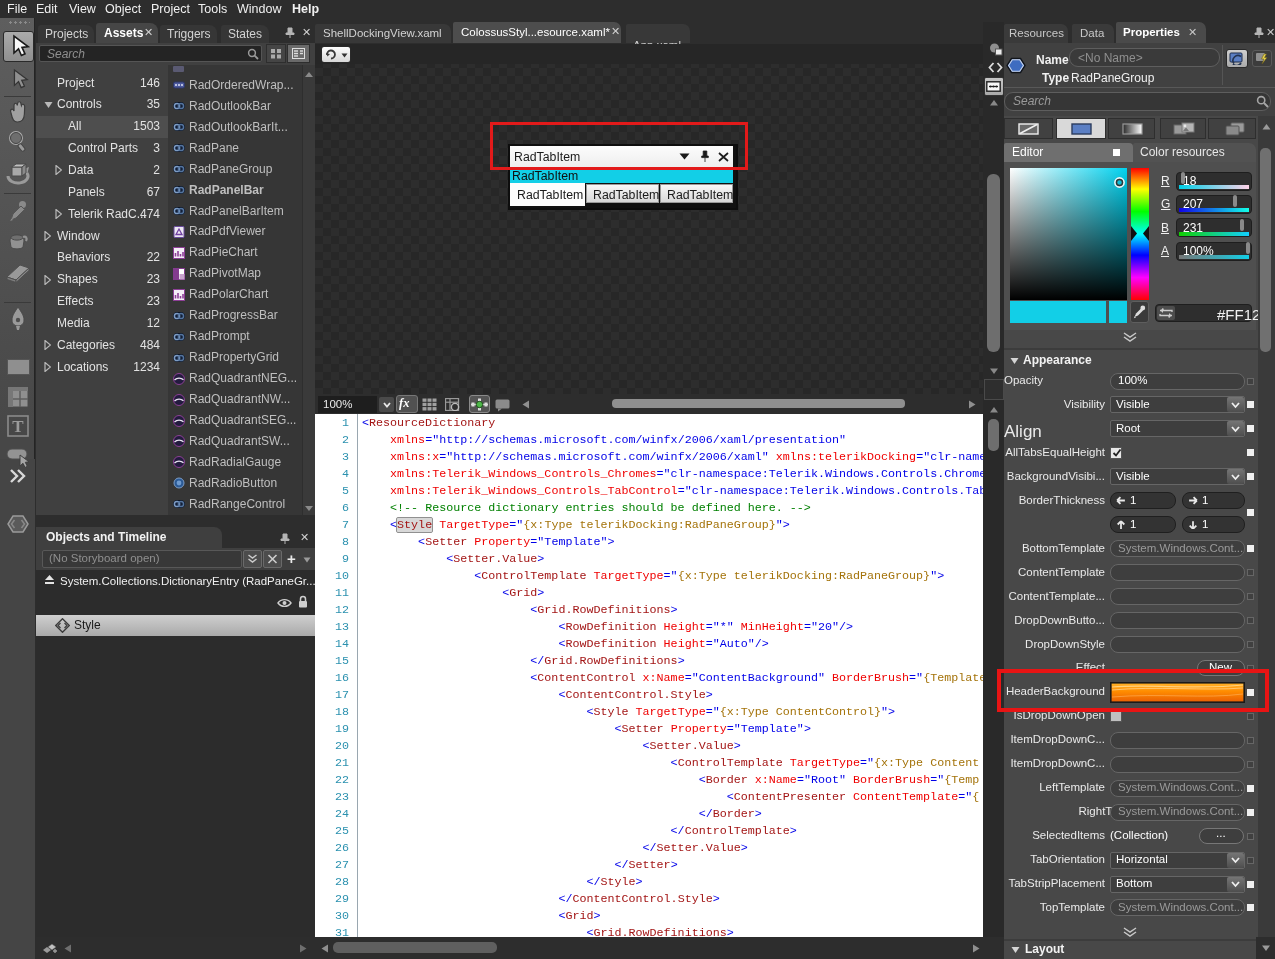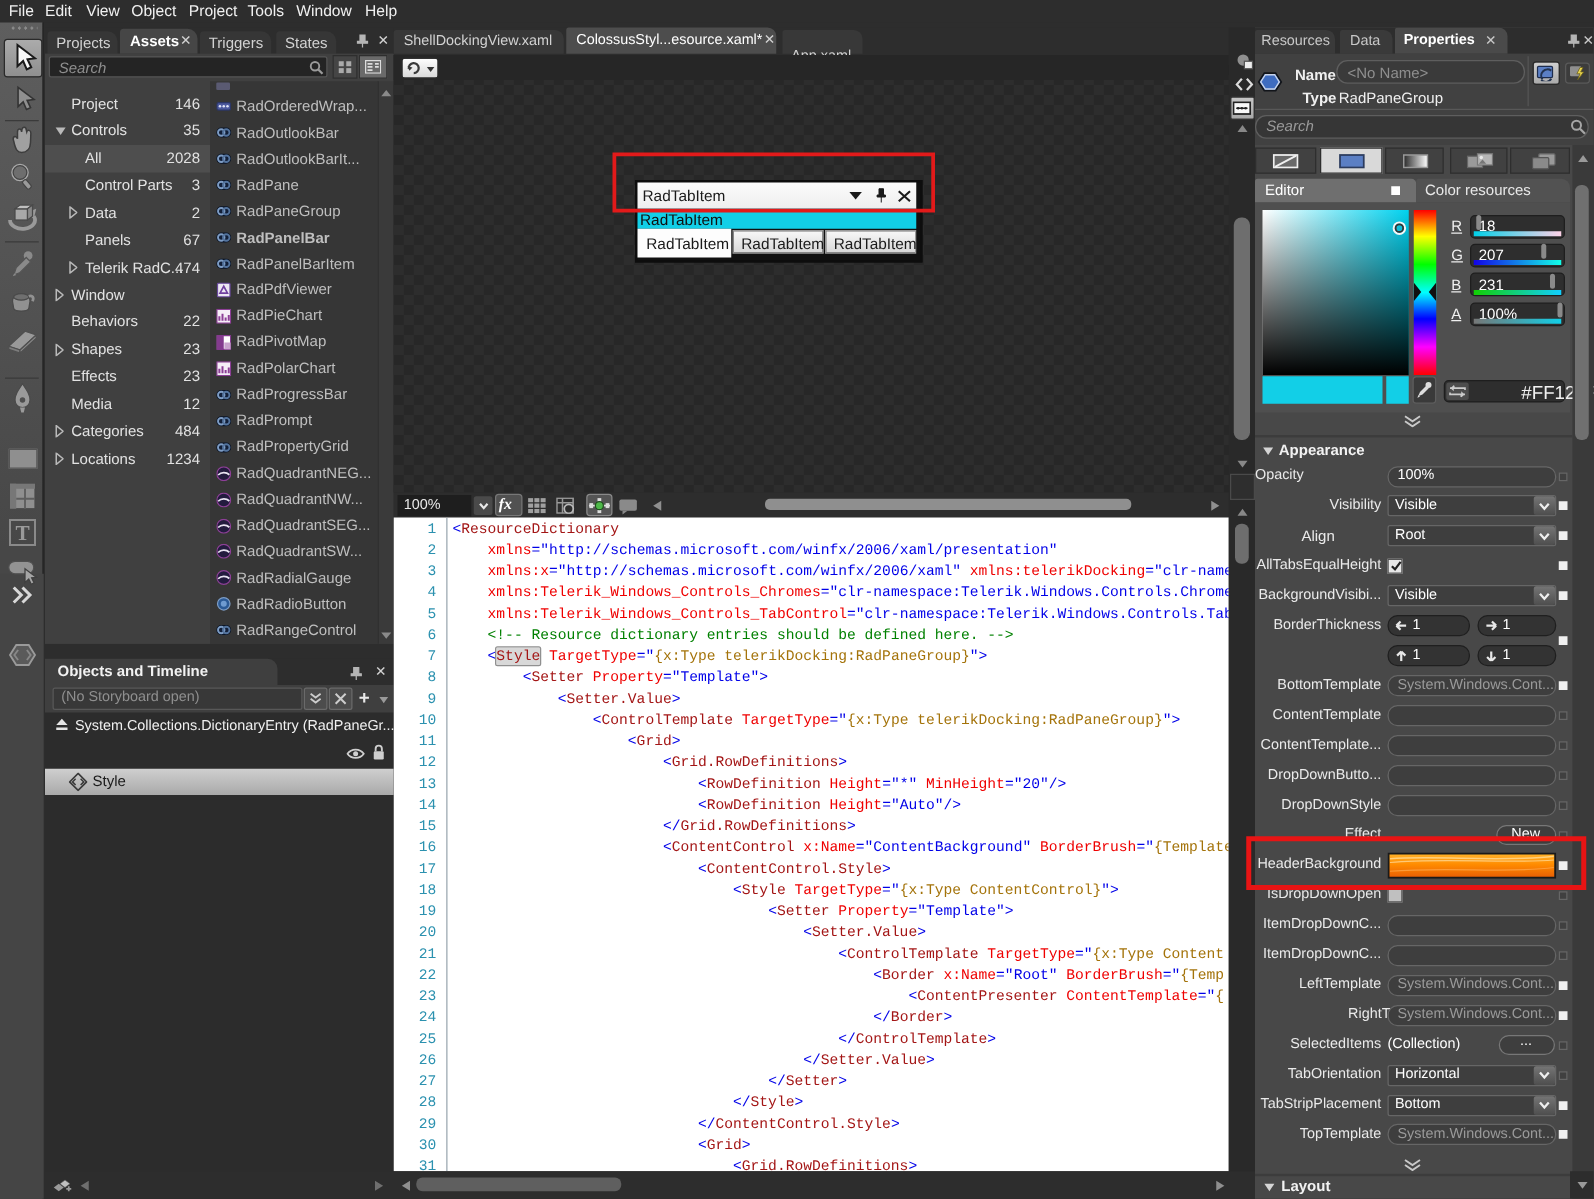--- a/index.html
+++ b/index.html
@@ -23,21 +23,21 @@
 <div id="root">
 
 <div class="ab" style="left:0;top:0;width:1275px;height:18px;background:#2d2d2d;"></div>
 <div class="ab menu" style="left:7px;top:2px;">File</div>
 <div class="ab menu" style="left:36px;top:2px;">Edit</div>
 <div class="ab menu" style="left:69px;top:2px;">View</div>
 <div class="ab menu" style="left:105px;top:2px;">Object</div>
 <div class="ab menu" style="left:151px;top:2px;">Project</div>
 <div class="ab menu" style="left:198px;top:2px;">Tools</div>
 <div class="ab menu" style="left:237px;top:2px;">Window</div>
-<div class="ab menu" style="left:292px;top:2px;">Help</div>
+<div class="ab menu" style="left:292px;top:2px;font-weight:bold;">Help</div>
 
 <div class="ab" id="toolbar" style="left:0;top:18px;width:35px;height:941px;background:linear-gradient(#5e5e5e,#474747 420px,#474747);border-right:1px solid #242424;box-sizing:border-box;"></div>
 <div class="ab" style="left:0;top:459px;width:35px;height:500px;background:#454545;"></div>
 <div class="ab" style="left:8px;top:21px;width:22px;height:3px;background:radial-gradient(circle 1.3px,#8a8a8a 1.2px,transparent 1.3px);background-size:5px 3px;"></div>
 <div id="tools" class="ab" style="left:0;top:18px;width:35px;height:941px;">
 
  <div class="ab" style="left:3px;top:13px;width:29px;height:29px;background:linear-gradient(#ababab,#8f8f8f);border:1px solid #2a2a2a;border-radius:3px;"></div>
  <svg class="ab" style="left:8px;top:16px;" width="22" height="24" viewBox="0 0 22 24">
    <path d="M6 2 L6 19 L10.5 14.8 L13.4 21.5 L17 19.8 L14 13.4 L20 12.6 Z" fill="#f8f8f8" stroke="#1a1a1a" stroke-width="1.6"></path>
  </svg>
@@ -201,21 +201,21 @@
  <div id="tree" class="ab" style="left:0;top:22px;width:132px;height:450px;background:#404040;color:#e2e2e2;font-size:12px;">
   <div class="ab tx" style="left:21px;top:10.5px;">Project</div>
   <div class="ab" style="left:64px;top:10.5px;width:60px;text-align:right;">146</div>
   <svg class="ab" style="left:8px;top:36.3px" width="9" height="8" viewBox="0 0 9 8">
           <path d="M0.5 1 L8.5 1 L4.5 7 Z" fill="#b9b9b9"></path>
         </svg>
   <div class="ab tx" style="left:21px;top:32.3px;">Controls</div>
   <div class="ab" style="left:64px;top:32.3px;width:60px;text-align:right;">35</div>
   <div class="ab" style="left:0;top:51.0px;width:132px;height:21.8px;background:#4e4e4e;"></div>
   <div class="ab tx" style="left:32px;top:54.2px;">All</div>
-  <div class="ab" style="left:64px;top:54.2px;width:60px;text-align:right;">2028</div>
+  <div class="ab" style="left:64px;top:54.2px;width:60px;text-align:right;">1503</div>
   <div class="ab tx" style="left:32px;top:76.1px;">Control Parts</div>
   <div class="ab" style="left:64px;top:76.1px;width:60px;text-align:right;">3</div>
   <svg class="ab" style="left:19px;top:100.4px" width="7" height="10" viewBox="0 0 7 10">
           <path d="M1 0.5 L6.5 5 L1 9.5 Z" fill="none" stroke="#b9b9b9" stroke-width="1.2"></path>
         </svg>
   <div class="ab tx" style="left:32px;top:97.9px;">Data</div>
   <div class="ab" style="left:64px;top:97.9px;width:60px;text-align:right;">2</div>
   <div class="ab tx" style="left:32px;top:119.8px;">Panels</div>
   <div class="ab" style="left:64px;top:119.8px;width:60px;text-align:right;">67</div>
   <svg class="ab" style="left:19px;top:144.1px" width="7" height="10" viewBox="0 0 7 10">
@@ -723,21 +723,21 @@
  <div class="ab" style="left:114px;top:352.0px;font-size:11.5px;color:#fff;white-space:nowrap;">100%</div>
  <div class="ab" style="left:243px;top:355.5px;width:7px;height:7px;box-sizing:border-box;background:#404040;border:1px solid #666;"></div>
  <div class="ab" style="left:0;top:375.9px;width:101px;text-align:right;font-size:11.5px;color:#eaeaea;white-space:nowrap;">Visibility</div>
  <div class="ab" style="left:106px;top:374.4px;width:135px;height:17px;background:#3e3e3e;border:1px solid #666;border-radius:2px;box-sizing:border-box;"></div>
  <div class="ab" style="left:112px;top:375.9px;font-size:11.5px;color:#fff;">Visible</div>
  <div class="ab" style="left:223px;top:375.4px;width:17px;height:15px;background:linear-gradient(#757575,#4e4e4e);border-radius:2px;"></div>
  <svg class="ab" style="left:227px;top:379.9px;" width="9" height="7" viewBox="0 0 9 7">
         <path d="M1 1 L4.5 5 L8 1" fill="none" stroke="#eee" stroke-width="1.8"></path>
       </svg>
  <div class="ab" style="left:243px;top:379.4px;width:7px;height:7px;box-sizing:border-box;background:#f0f0f0;"></div>
- <div class="ab" style="left:0;top:399.9px;width:101px;text-align:center;font-size:12px;color:#eaeaea;white-space:nowrap;">Align</div>
+ <div class="ab" style="left:0;top:399.9px;width:101px;text-align:left;font-size:17px;color:#eaeaea;white-space:nowrap;">Align</div>
  <div class="ab" style="left:106px;top:398.4px;width:135px;height:17px;background:#3e3e3e;border:1px solid #666;border-radius:2px;box-sizing:border-box;"></div>
  <div class="ab" style="left:112px;top:399.9px;font-size:11.5px;color:#fff;">Root</div>
  <div class="ab" style="left:223px;top:399.4px;width:17px;height:15px;background:linear-gradient(#757575,#4e4e4e);border-radius:2px;"></div>
  <svg class="ab" style="left:227px;top:403.9px;" width="9" height="7" viewBox="0 0 9 7">
         <path d="M1 1 L4.5 5 L8 1" fill="none" stroke="#eee" stroke-width="1.8"></path>
       </svg>
  <div class="ab" style="left:243px;top:403.4px;width:7px;height:7px;box-sizing:border-box;background:#f0f0f0;"></div>
  <div class="ab" style="left:0;top:423.9px;width:101px;text-align:right;font-size:11.5px;color:#eaeaea;white-space:nowrap;">AllTabsEqualHeight</div>
  <div class="ab" style="left:106px;top:424.9px;width:12px;height:12px;background:#e8e8e8;border:1px solid #555;box-sizing:border-box;"></div>
  <svg class="ab" style="left:108px;top:425.9px;" width="10" height="10" viewBox="0 0 10 10">

